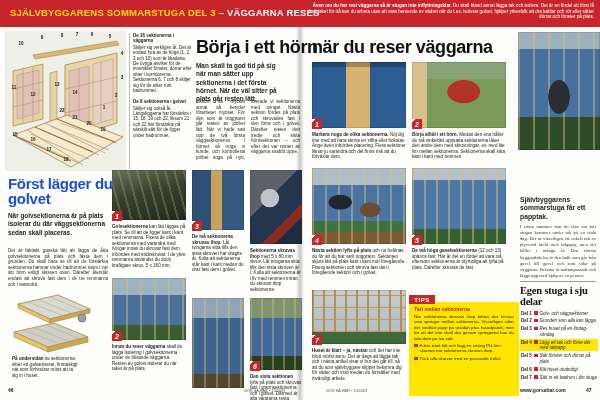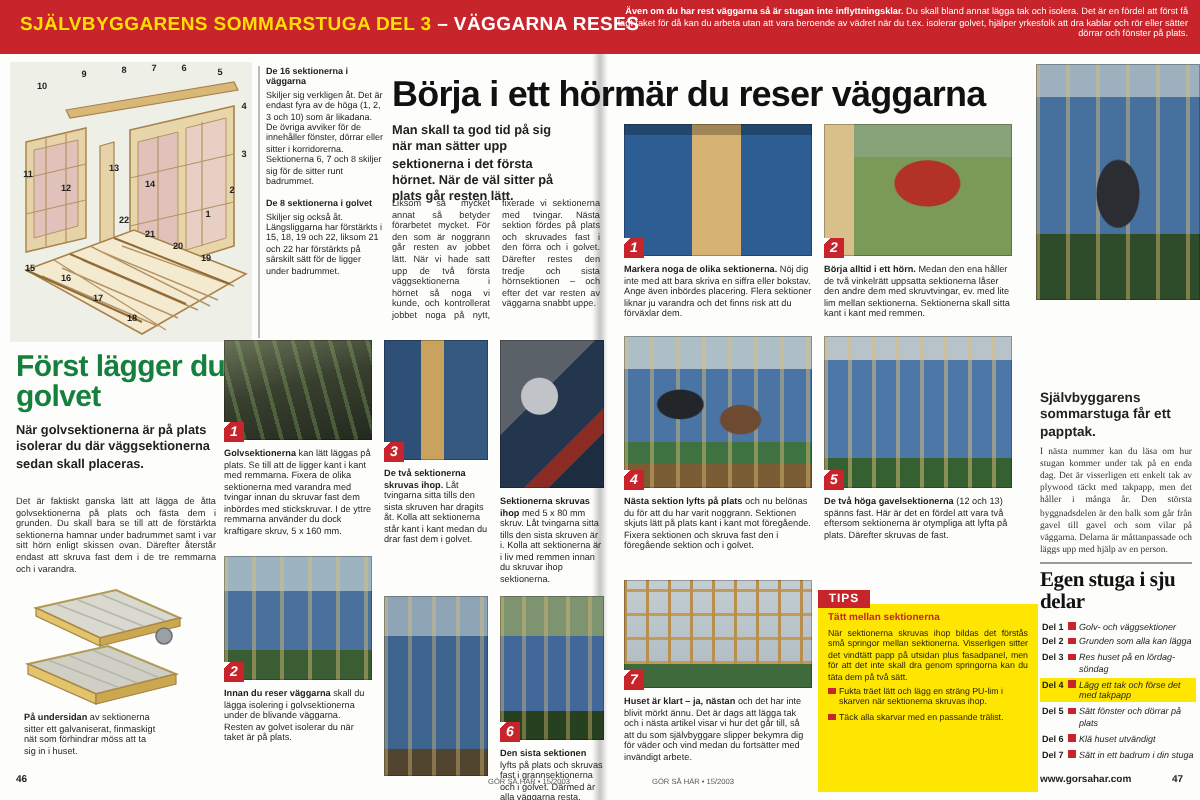--- a/index.html
+++ b/index.html
@@ -11,21 +11,21 @@
   #banner-title{left:10px;top:7px;font-size:9.5px;font-weight:bold;letter-spacing:.2px;white-space:nowrap;}
   #banner-title .hl{color:#ffdf00;}
   #banner-title .rest{color:#ffffff;}
   #banner-lead{right:6px;top:3px;width:286px;font-size:4.6px;line-height:1.25;color:#fff;text-align:right;}
   #banner-lead b{font-weight:bold;}
   
   #gutter{left:296px;top:27px;width:8px;height:373px;
           background:linear-gradient(90deg,rgba(0,0,0,0) 0%,rgba(0,0,0,.22) 50%,rgba(0,0,0,0) 100%);}
   
   .h-main{font-weight:bold;font-size:18px;letter-spacing:-.4px;color:#111;white-space:nowrap;}
-  .h-red{font-weight:bold;font-size:15px;line-height:1.0;color:#15803d;letter-spacing:-.3px;}
+  .h-red{font-weight:bold;font-size:15px;line-height:1.0;color:#1d4ed8;letter-spacing:-.3px;}
   .intro{font-weight:bold;font-size:6.4px;line-height:1.3;color:#222;}
   .body-txt{font-size:4.6px;line-height:1.22;text-align:justify;color:#2a2a2a;}
   .two-col{column-count:2;column-gap:6px;}
   
   .cap{font-size:4.6px;line-height:1.2;text-align:left;color:#1d1d1d;}
   .cap b{font-weight:bold;}
   .mini-cap{font-size:4.5px;line-height:1.2;color:#222;}
   .mini-cap .t{font-weight:bold;display:block;margin-bottom:1px;}
   
   .photo{position:absolute;box-shadow:0 0 0 .5px rgba(0,0,0,.25) inset;}

